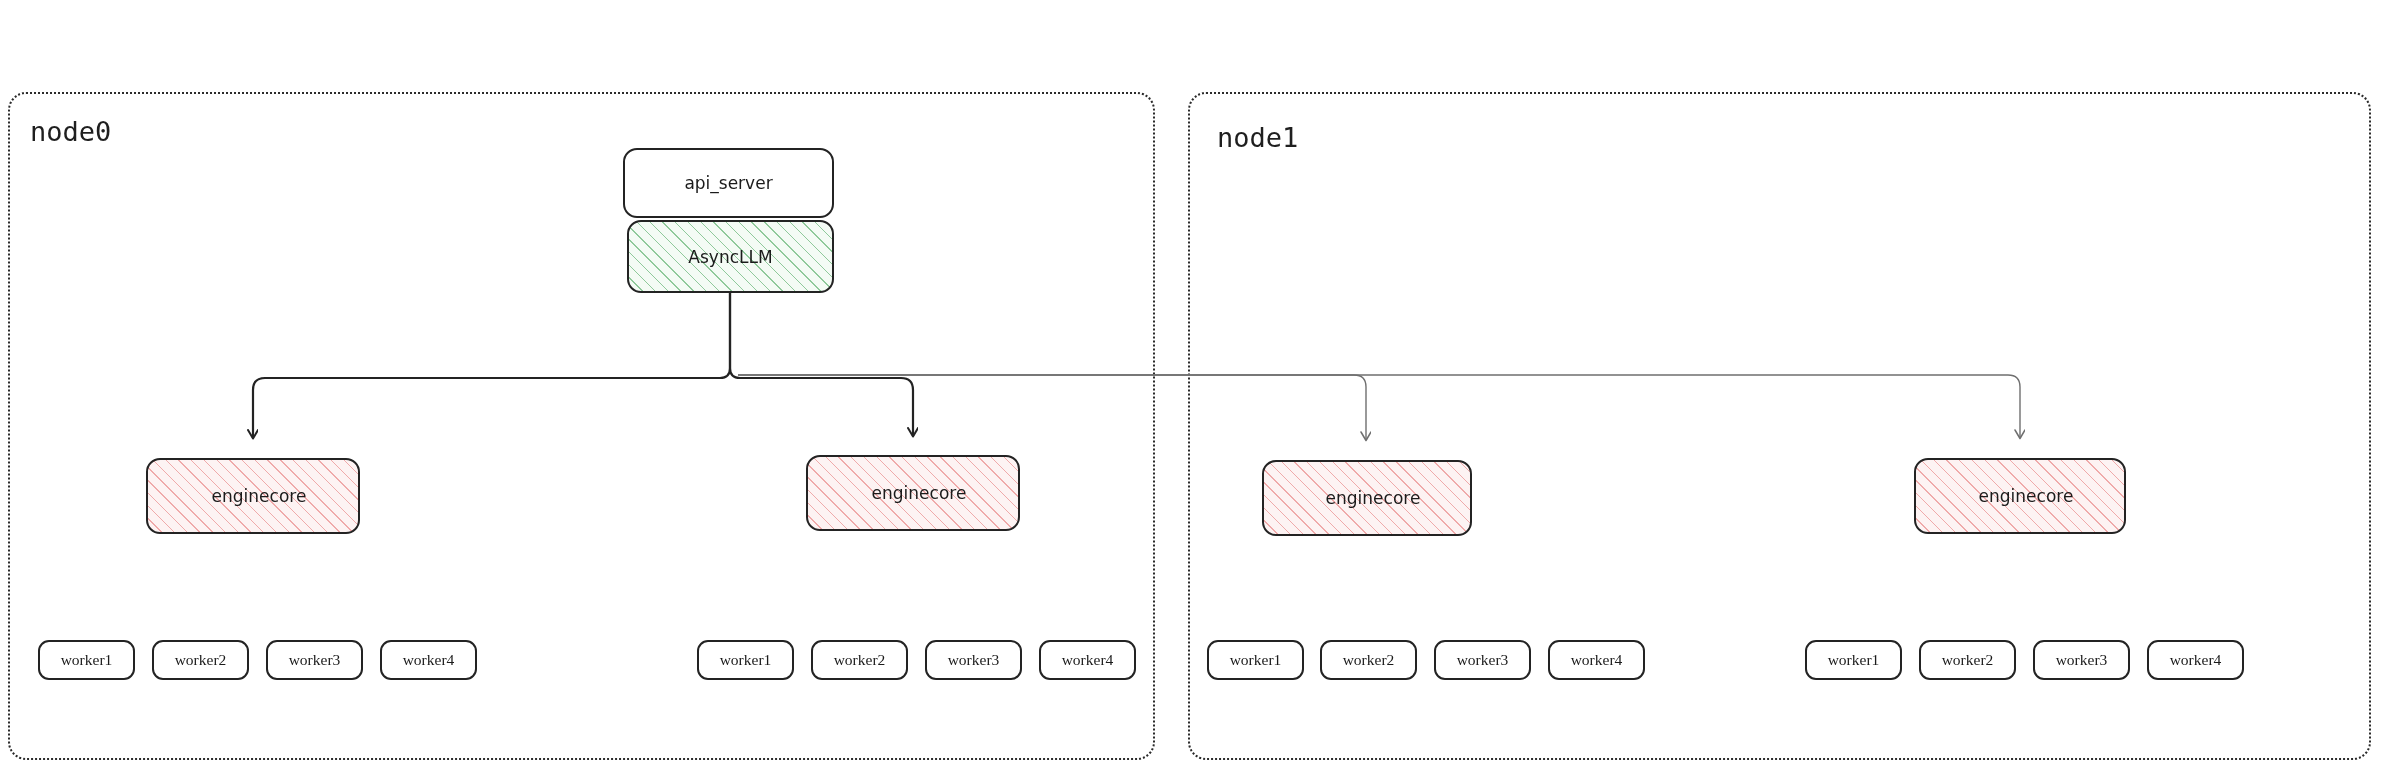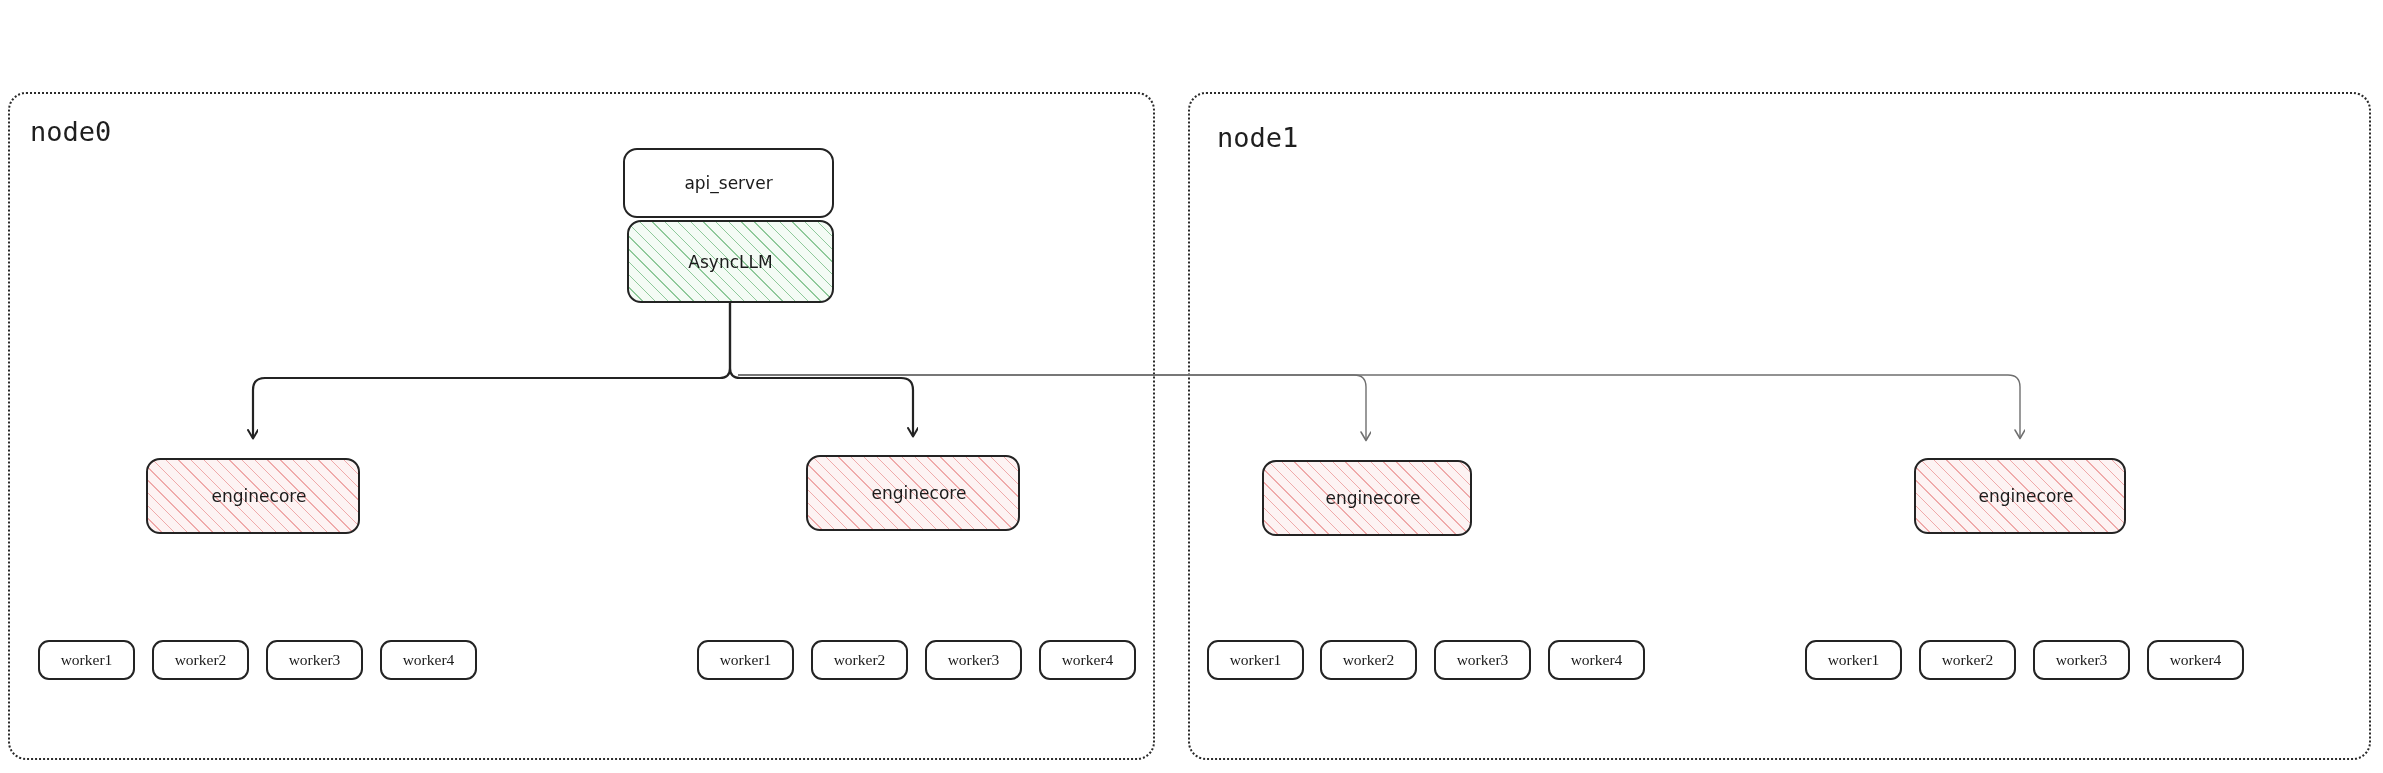--- a/index.html
+++ b/index.html
@@ -132,21 +132,21 @@
 
     <path d="M738,378 L901,378 Q913,378 913,390 L913,436" fill="none" stroke="#232323" stroke-width="2.2" marker-end="url(#arrow-dark)"></path>
 
     <path d="M738,375 L1354,375 Q1366,375 1366,387 L1366,440" fill="none" stroke="#6f6f6f" stroke-width="1.4" marker-end="url(#arrow-light)"></path>
 
     <path d="M738,375 L2008,375 Q2020,375 2020,387 L2020,438" fill="none" stroke="#6f6f6f" stroke-width="1.4" marker-end="url(#arrow-light)"></path>
   </svg>
 
   <div id="box-layer">
       <div class="nbox plain" style="left: 623px; top: 136px; width: 211px; height: 70px; margin-top: 12px;">api_server</div>
-      <div class="nbox hatch-green" style="left: 627px; top: 220px; width: 207px; height: 83px;">AsyncLLM</div>
+      <div class="nbox hatch-green" style="left: 627px; top: 220px; width: 207px; height: 73px;">AsyncLLM</div>
       <div class="nbox hatch-pink" style="left: 146px; top: 458px; width: 214px; height: 76px;">enginecore</div>
       <div class="nbox hatch-pink" style="left: 806px; top: 455px; width: 214px; height: 76px;">enginecore</div>
       <div class="nbox hatch-pink" style="left: 1262px; top: 460px; width: 210px; height: 76px;">enginecore</div>
       <div class="nbox hatch-pink" style="left: 1914px; top: 458px; width: 212px; height: 76px;">enginecore</div>
       <div class="nbox worker plain" style="left: 38px; top: 640px; width: 97px; height: 40px;">worker1</div>
       <div class="nbox worker plain" style="left: 152px; top: 640px; width: 97px; height: 40px;">worker2</div>
       <div class="nbox worker plain" style="left: 266px; top: 640px; width: 97px; height: 40px;">worker3</div>
       <div class="nbox worker plain" style="left: 380px; top: 640px; width: 97px; height: 40px;">worker4</div>
       <div class="nbox worker plain" style="left: 697px; top: 640px; width: 97px; height: 40px;">worker1</div>
       <div class="nbox worker plain" style="left: 811px; top: 640px; width: 97px; height: 40px;">worker2</div>

